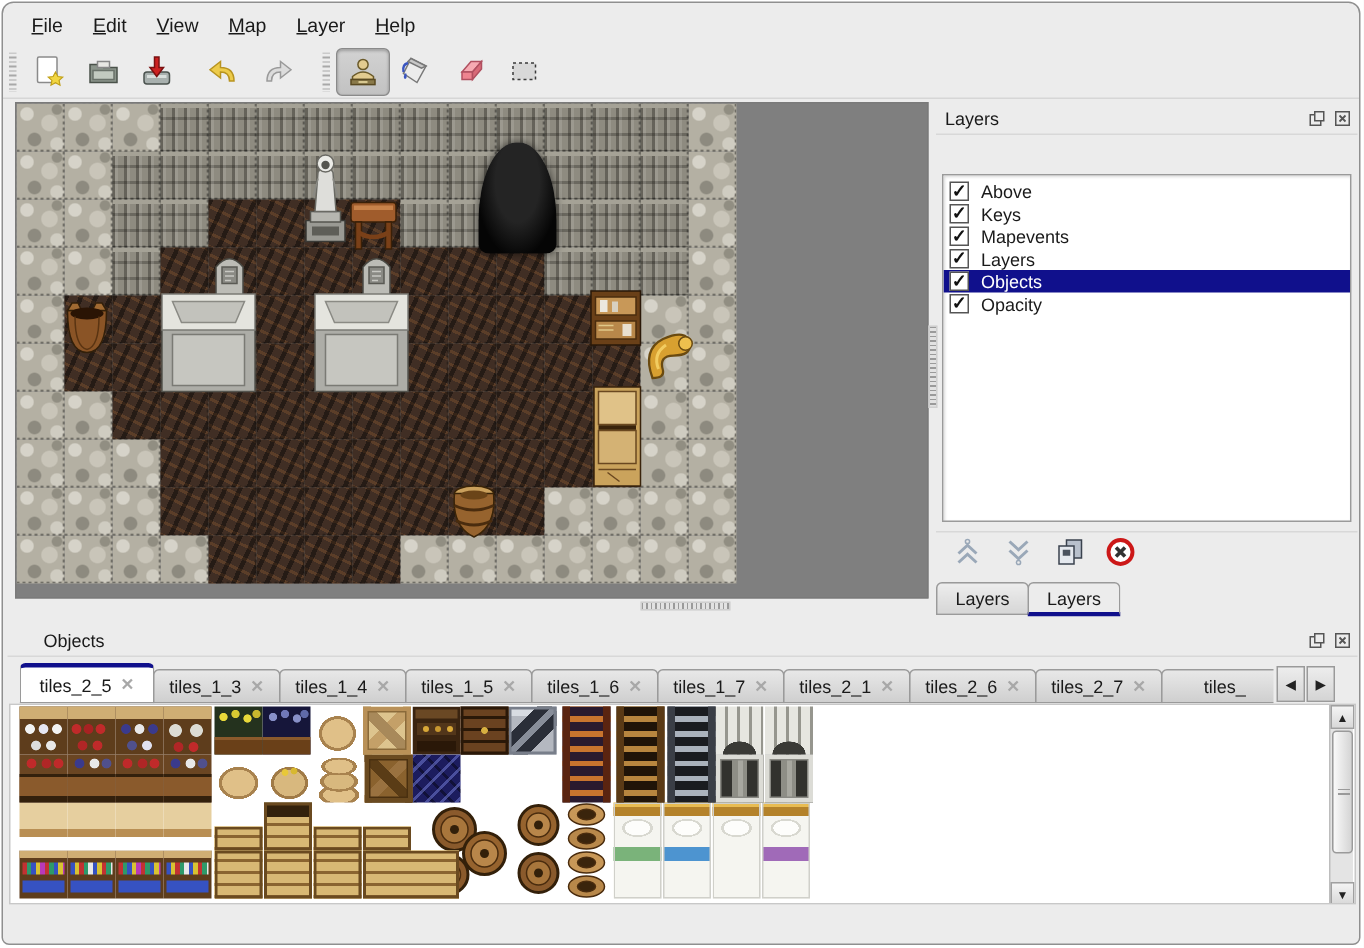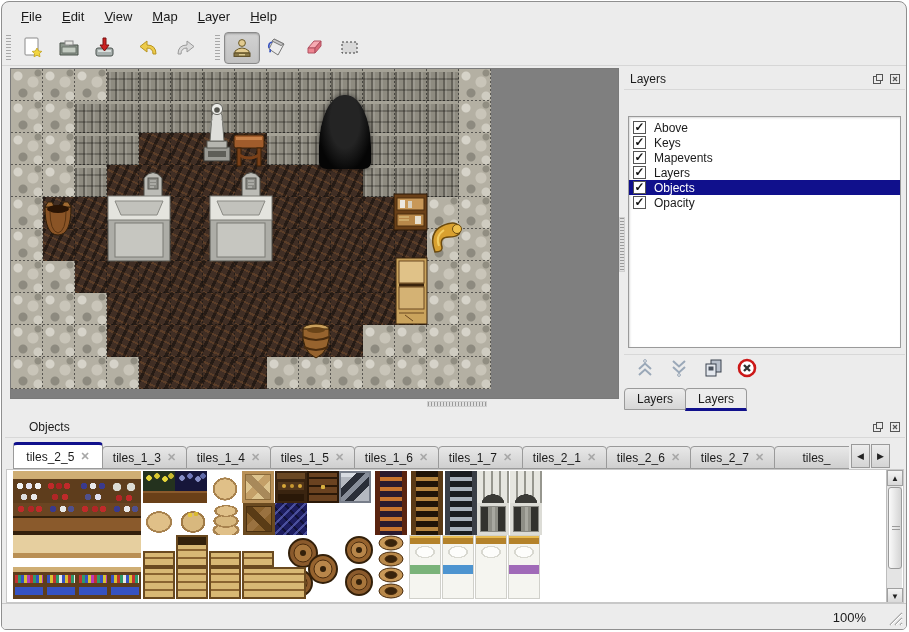--- a/index.html
+++ b/index.html
@@ -802,22 +802,13 @@
         <div class="ts-tile k-shelf-red" style="left: 38px; top: 1px;"></div>
         <div class="ts-tile k-shelf-dishes" style="left: 6px; top: 1px;"></div>
       <div class="vsb">
         <div class="btn" style="top:0">▲</div>
         <div class="thumb"></div>
         <div class="btn" style="bottom:0">▼</div>
       </div>
     </div>
   </div>
 
-  <div class="statusbar">
-    <span class="zoom-label">100%</span>
-    <span class="resize-grip">
-      <svg width="20" height="20">
-          <path d="M18 6 L6 18 M18 11 L11 18 M18 16 L16 18" stroke="#aaa" stroke-width="1.5"></path>
-          <path d="M18 7 L7 18 M18 12 L12 18 M18 17 L17 18" stroke="#fff" stroke-width="1"></path>
-        </svg>
-    </span>
-  </div>
 </div>
 
 </body></html>

